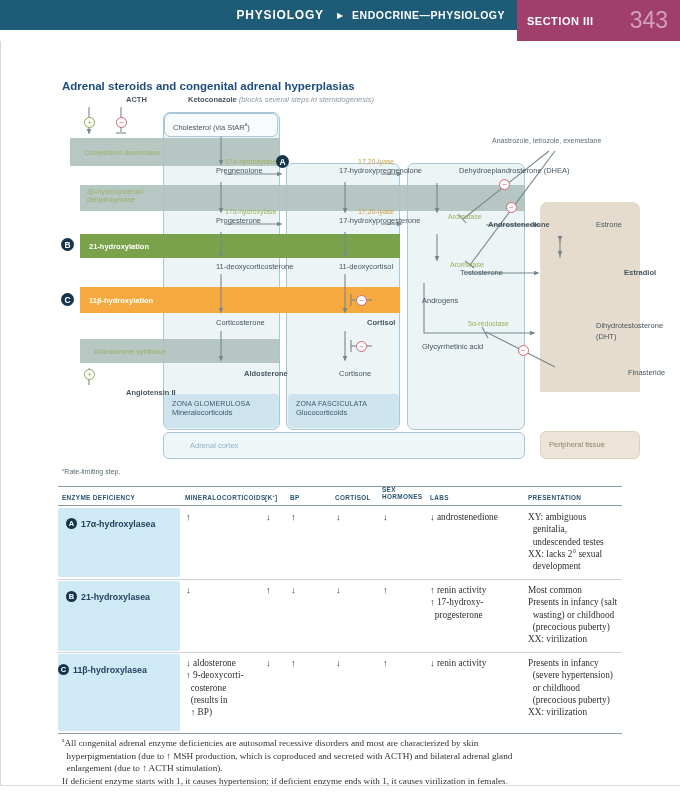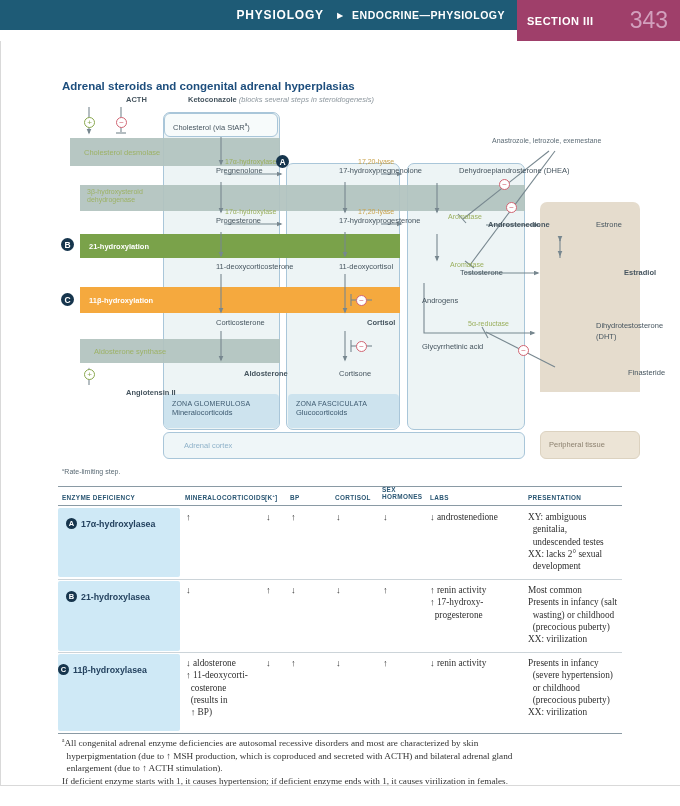--- a/index.html
+++ b/index.html
@@ -21,21 +21,21 @@
   .note{font-style:italic;color:#8d979e;font-weight:normal;}
   .enz{position:absolute;font-size:7px;color:#9aaf5d;white-space:nowrap;}
   .gold{color:#c8a24b;}
   .gray{color:#5d6c76;}
   .wrap{white-space:normal;width:88px;line-height:1.4;}
   
   .panel{position:absolute;background:#edf4f5;border:1px solid #a9c6d9;border-radius:7px;box-sizing:border-box;}
   .cholbox{position:absolute;left:164px;top:113px;width:114px;height:24px;background:#f7fbfb;border:1px solid #a9c6d9;border-radius:6px;box-sizing:border-box;font-size:7.5px;color:#46555f;line-height:22px;padding-left:8px;white-space:nowrap;}
   .zona{position:absolute;background:#cde3ee;border-radius:4px;color:#3d5a70;padding:5px 0 0 8px;font-size:7px;letter-spacing:.2px;box-sizing:border-box;line-height:1.3;}
   .zona .sub{font-size:7.5px;letter-spacing:0;}
-  .cortexbox{position:absolute;left:163px;top:432px;width:362px;height:27px;background:#eff6f8;border:1px solid #a9c6d9;border-radius:6px;box-sizing:border-box;color:#8fb2c9;font-size:7.5px;line-height:25px;padding-left:20px;}
+  .cortexbox{position:absolute;left:163px;top:432px;width:362px;height:27px;background:#eff6f8;border:1px solid #a9c6d9;border-radius:6px;box-sizing:border-box;color:#8fb2c9;font-size:7.5px;line-height:25px;padding-left:26px;}
   .tanpanel{position:absolute;left:540px;top:202px;width:100px;height:190px;background:#e5dccd;border-radius:7px 7px 0 0;}
   .estroband{position:absolute;left:540px;top:392px;width:100px;height:35px;background:#d4c5af;border-radius:0 0 7px 7px;color:#4a4238;font-size:7.5px;padding:17px 0 0 8px;box-sizing:border-box;}
   .peripheral{position:absolute;left:540px;top:431px;width:100px;height:28px;background:#ece4d6;border:1px solid #dcd2c0;border-radius:6px;box-sizing:border-box;color:#8d8270;font-size:7.5px;line-height:26px;padding-left:8px;}
   
   .band{position:absolute;box-sizing:border-box;}
   .band-gray{background:rgba(178,195,190,.93);color:#9db266;font-size:7.5px;display:flex;align-items:center;padding-left:14px;}
   .band-gray2{background:rgba(178,195,190,.93);color:#9db266;font-size:7px;line-height:1.18;padding:3px 0 0 7px;}
   .band-green{background:#7aa24a;color:#fff;font-weight:bold;font-size:7.5px;display:flex;align-items:center;padding-left:9px;}
   .band-orange{background:#f5a93e;color:#fff;font-weight:bold;font-size:7.5px;display:flex;align-items:center;padding-left:9px;}
   .badge{position:absolute;width:13px;height:13px;border-radius:50%;background:#16354d;color:#fff;font-size:8.5px;font-weight:bold;display:flex;align-items:center;justify-content:center;}
@@ -253,21 +253,21 @@
 Presents in infancy (salt
   wasting) or childhood
   (precocious puberty)
 XX: virilization</div>
   <div class="hrule light" style="left:58px;top:652px;width:564px;"></div>
 
   <div class="bluecell" style="left:58px;top:654px;width:122px;height:77px;">
     <div style="padding:6px 0 0 0;"><span class="tbadge">C</span><span class="enzname">11β-hydroxylase</span><sup class="enzname">a</sup></div>
   </div>
   <div class="td" style="left:186px;top:657px;">↓ aldosterone
-↑ 11-deoxycorti-
+↑ 9-deoxycorti-
   costerone
   (results in
   ↑ BP)</div>
   <div class="td" style="left:266px;top:657px;">↓</div>
   <div class="td" style="left:291px;top:657px;">↑</div>
   <div class="td" style="left:336px;top:657px;">↓</div>
   <div class="td" style="left:383px;top:657px;">↑</div>
   <div class="td" style="left:430px;top:657px;">↓ renin activity</div>
   <div class="td" style="left:528px;top:657px;">Presents in infancy
   (severe hypertension)

